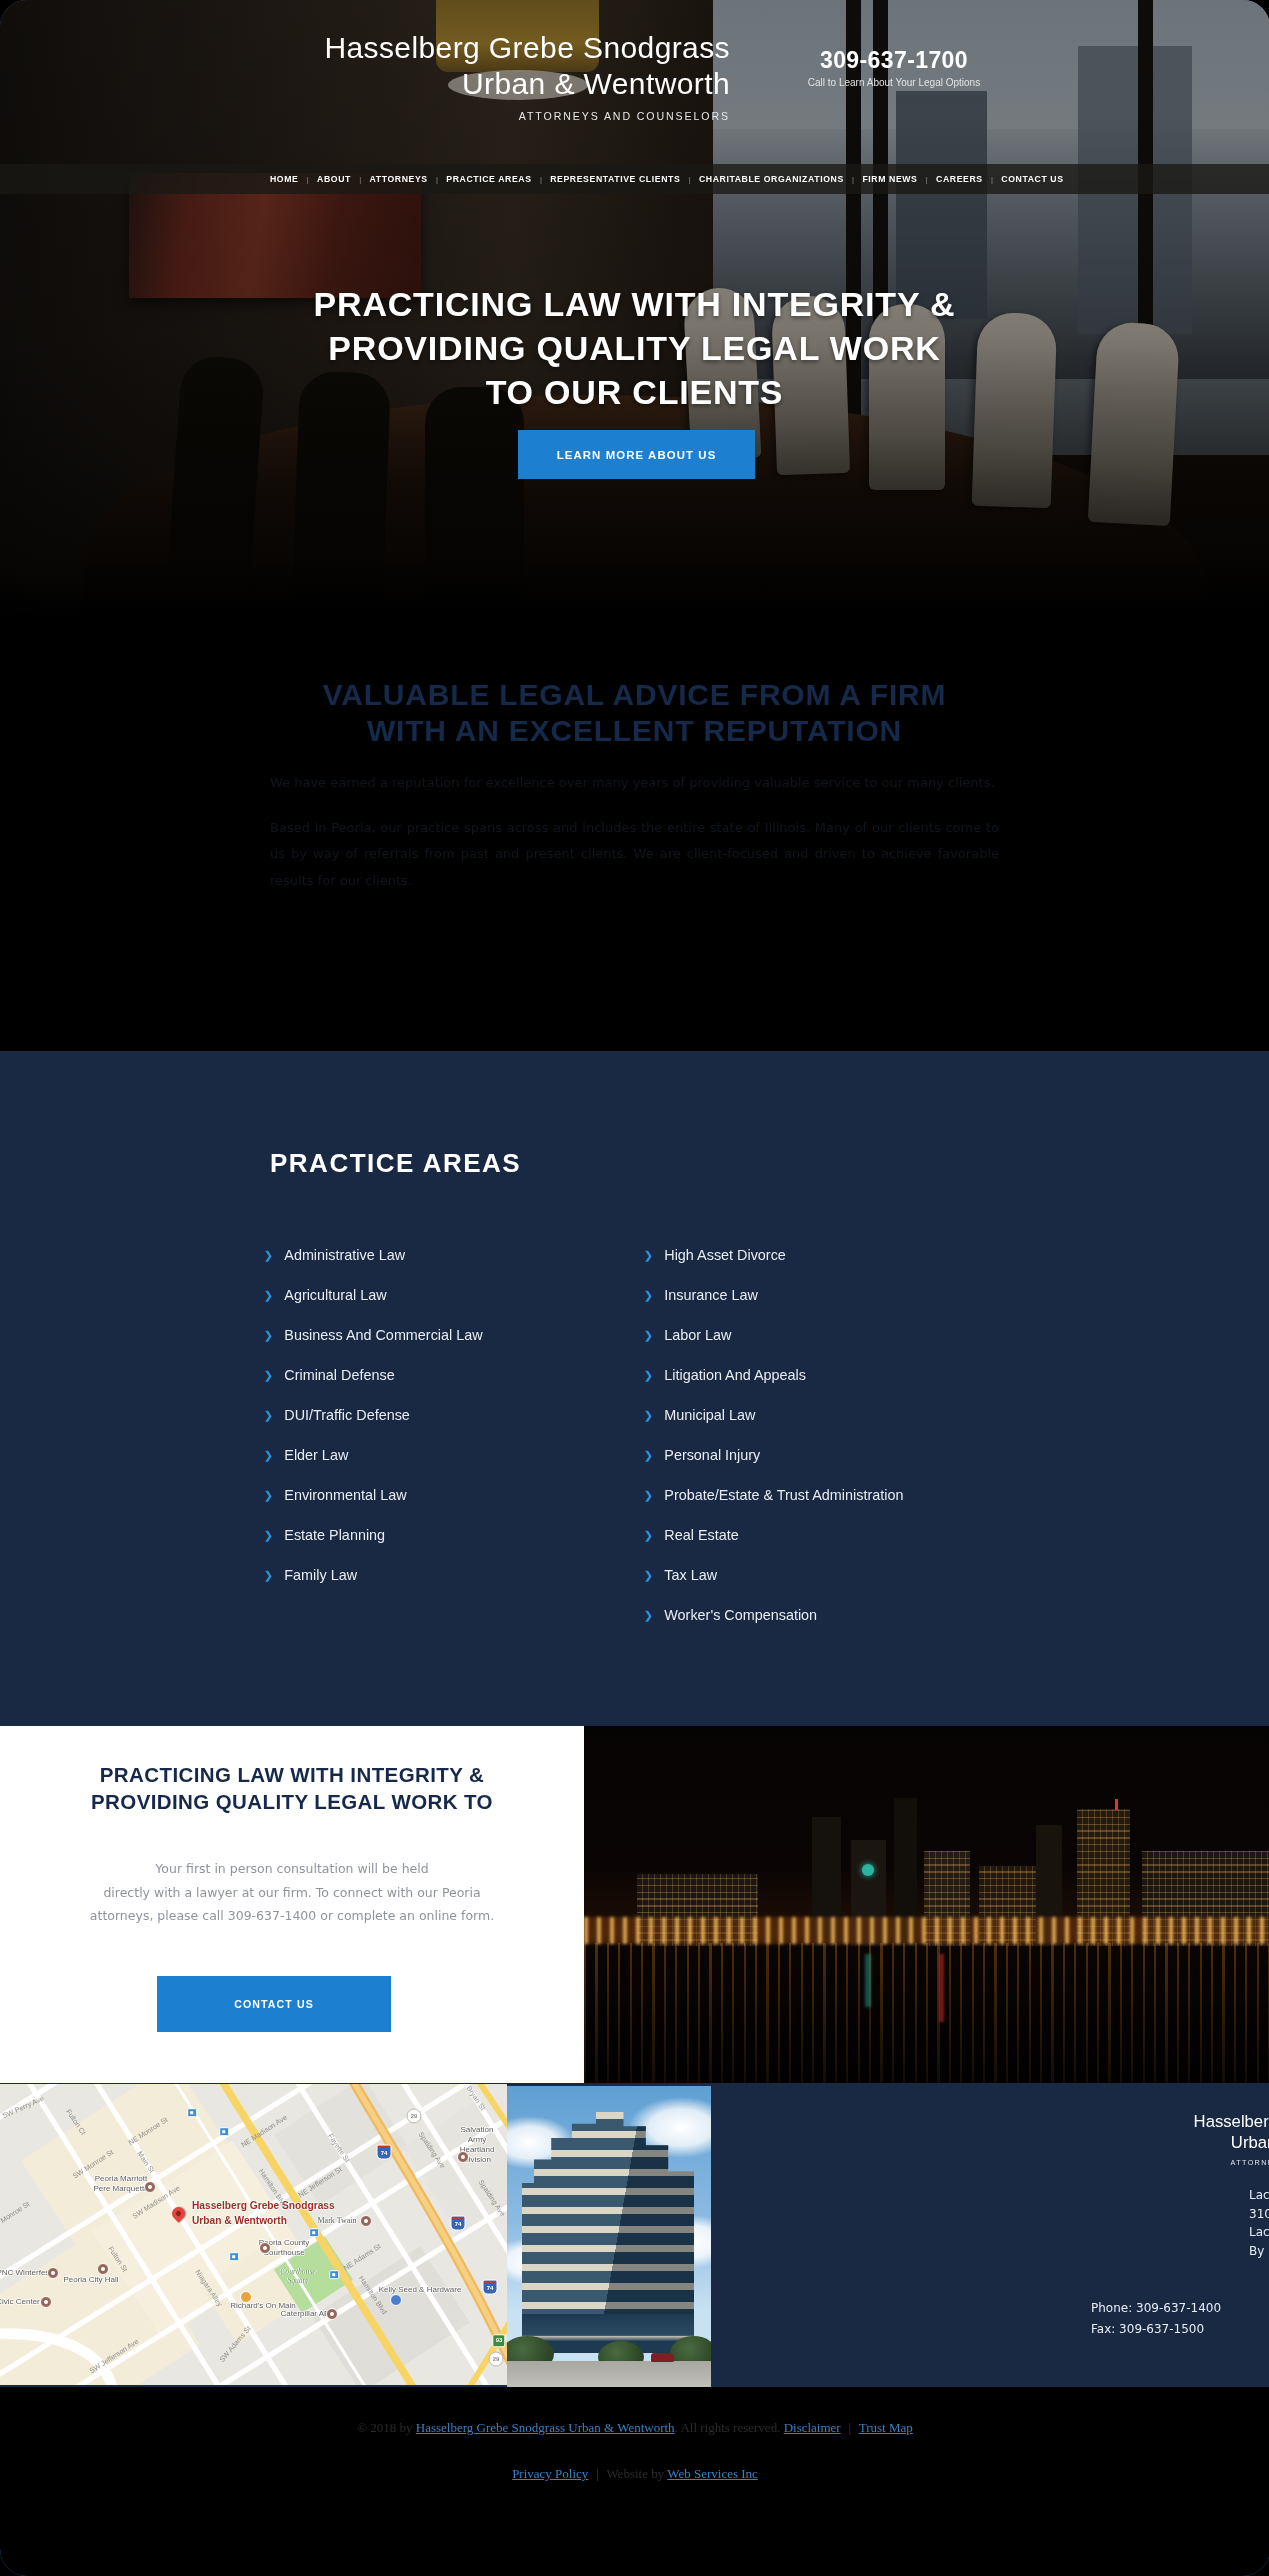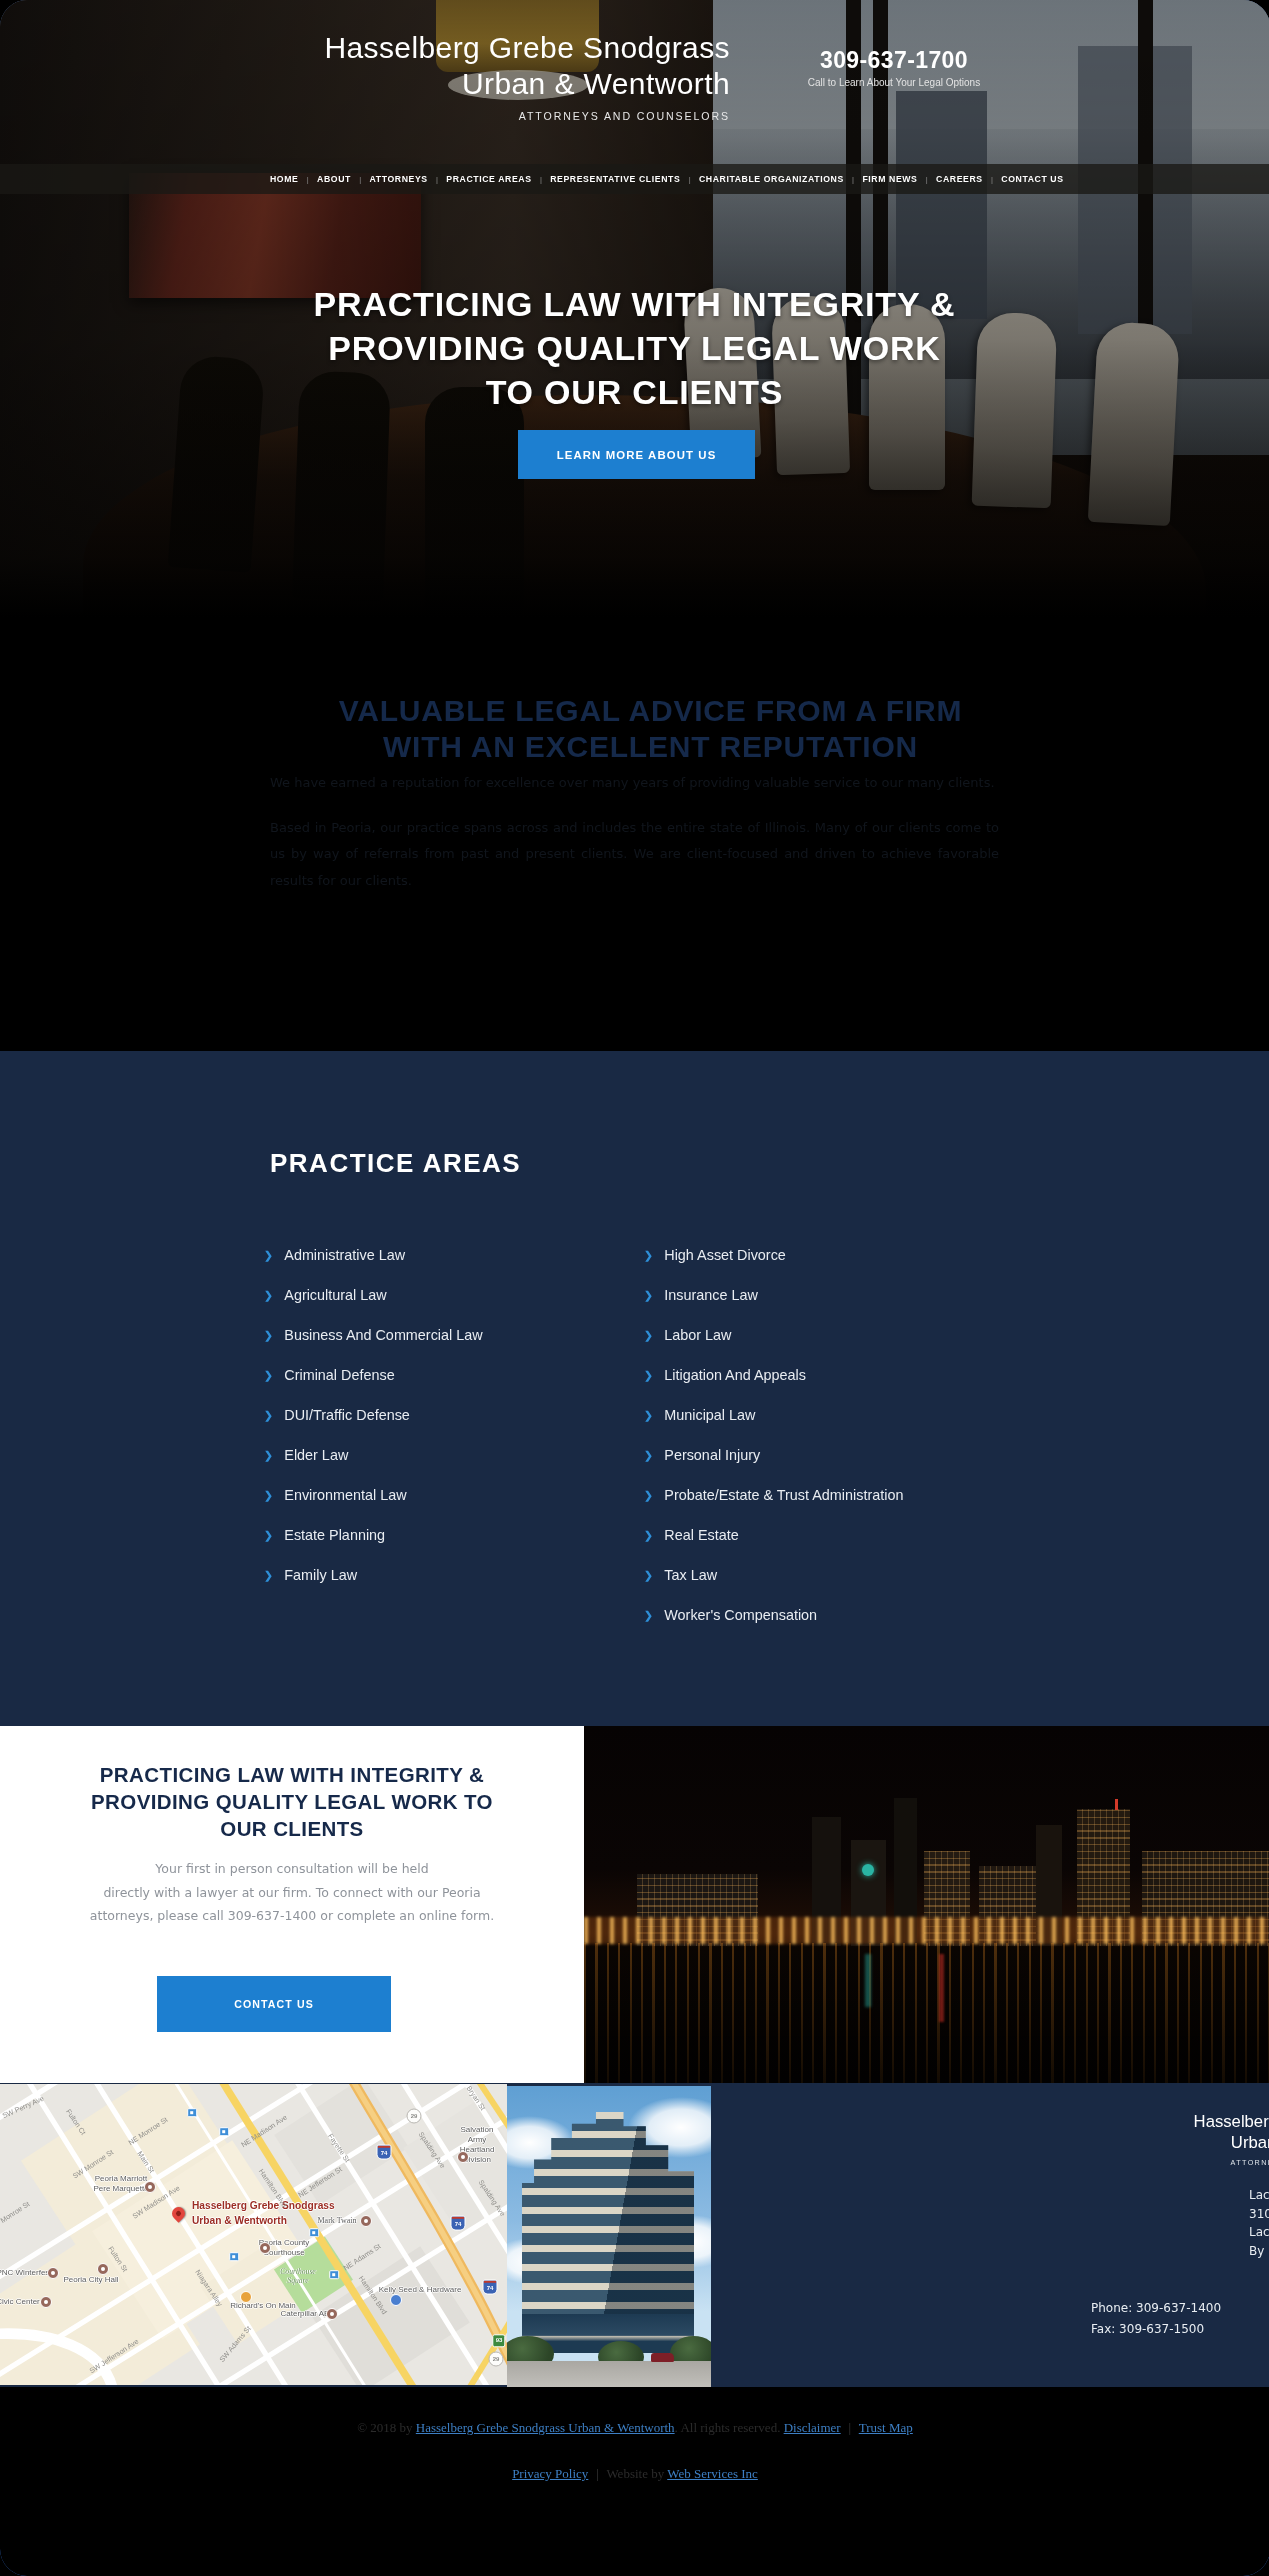--- a/index.html
+++ b/index.html
@@ -238,21 +238,21 @@
 
     <h1 id="hero-h1" class="abs" style="margin:0;">
         <div>PRACTICING LAW WITH INTEGRITY &amp;</div>
         <div>PROVIDING QUALITY LEGAL WORK</div>
         <div>TO OUR CLIENTS</div>
       </h1>
     <button id="hero-btn" class="abs">LEARN MORE ABOUT US</button>
   </div>
 
   <section id="intro" class="abs">
-    <h2 id="intro-h2" class="abs" style="margin:16px;">
+    <h2 id="intro-h2" class="abs" style="margin:0;">
         <div>VALUABLE LEGAL ADVICE FROM A FIRM</div>
         <div>WITH AN EXCELLENT REPUTATION</div>
       </h2>
     <div id="intro-ps" class="abs">
         <p>We have earned a reputation for excellence over many years of providing valuable service to our many clients.</p>
         <p>Based in Peoria, our practice spans across and includes the entire state of Illinois. Many of our clients come to us by way of referrals from past and present clients. We are client-focused and driven to achieve favorable results for our clients.</p>
       </div>
   </section>
 
   <section id="practice" class="abs">
@@ -336,21 +336,20 @@
           <span class="pa-chev">❯</span>
           <span class="pa-label">Worker's Compensation</span>
         </li>
       </ul>
   </section>
 
   <section id="cta" class="abs">
     <h2 id="cta-h2" class="abs" style="margin:0;">
         <div>PRACTICING LAW WITH INTEGRITY &amp;</div>
         <div>PROVIDING QUALITY LEGAL WORK TO</div>
-        <div>OUR CLIENTS</div>
       </h2>
     <div id="cta-p" class="abs">
         <div>Your first in person consultation will be held</div>
         <div>directly with a lawyer at our firm. To connect with our Peoria</div>
         <div>attorneys, please call 309-637-1400 or complete an online form.</div>
       </div>
     <button id="cta-btn" class="abs">CONTACT US</button>
   </section>
 
   <div id="skyline" class="abs">

